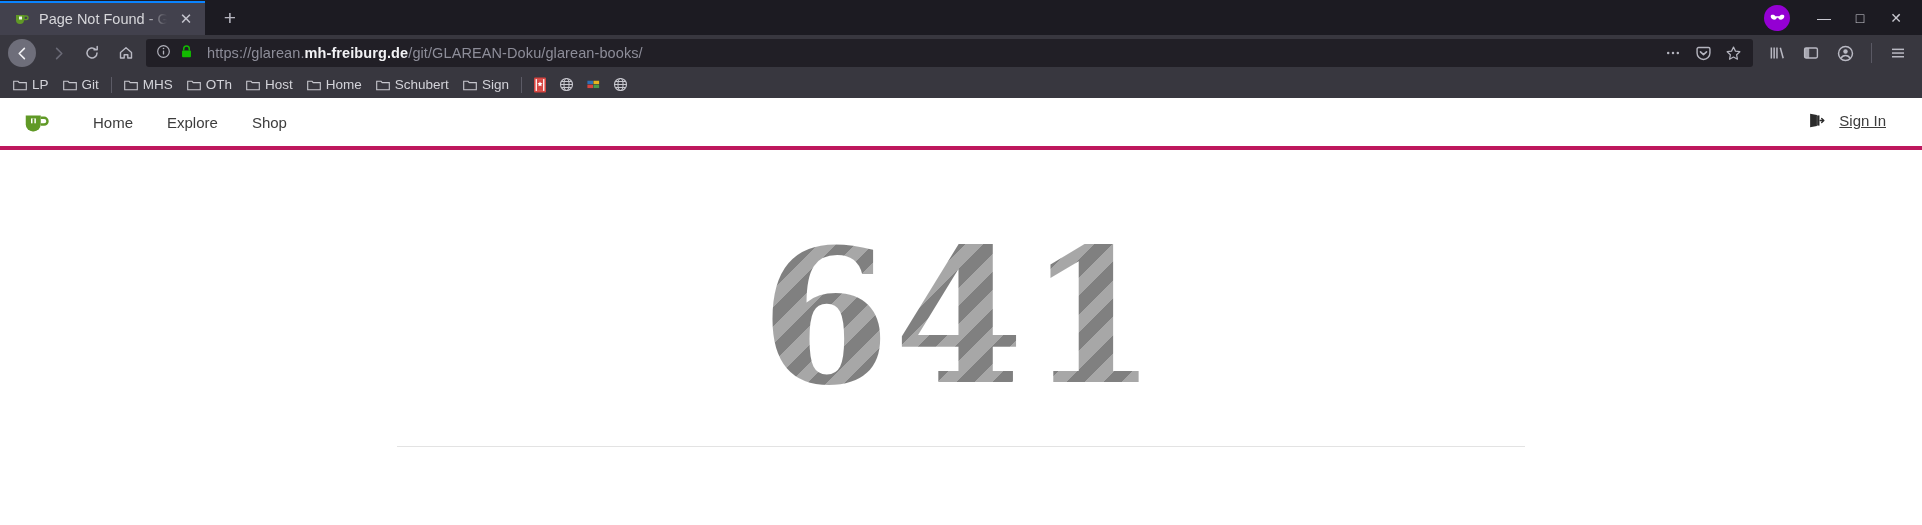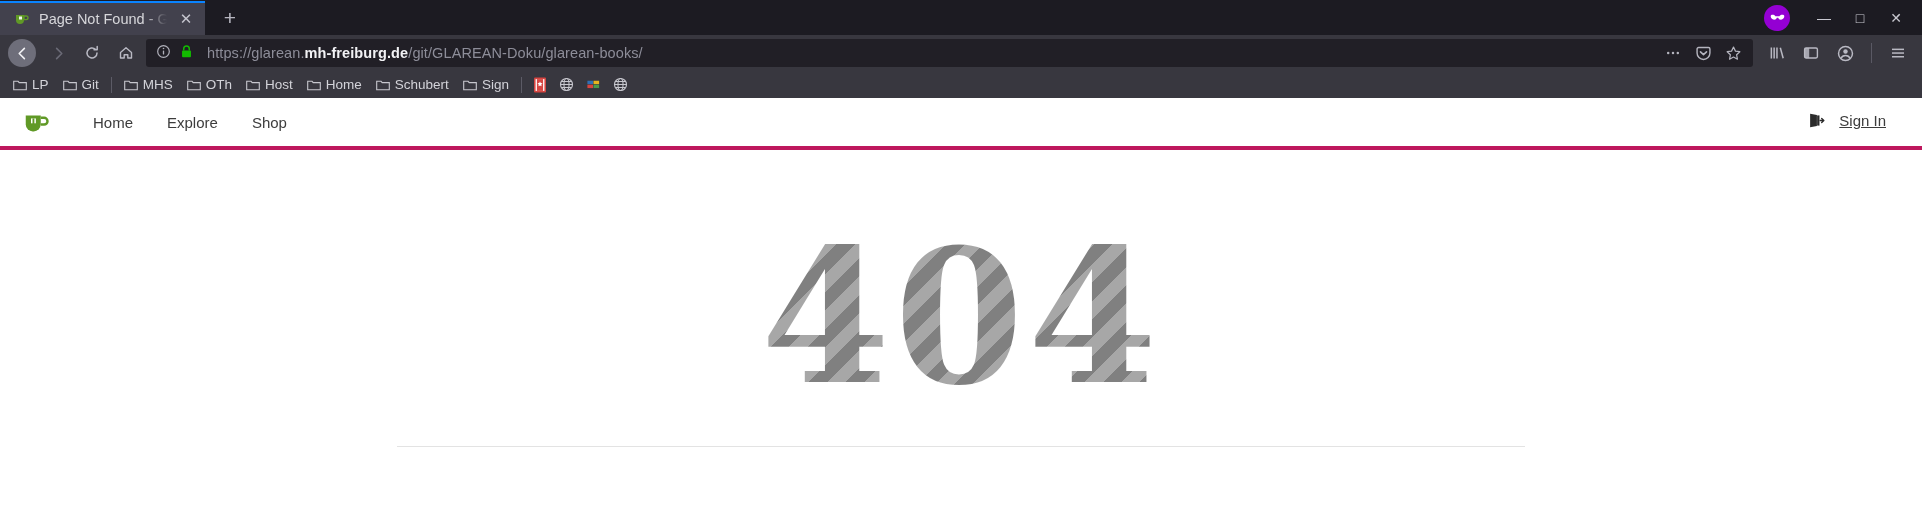--- a/index.html
+++ b/index.html
@@ -381,19 +381,19 @@
             <rect x="8.6" y="3.2" width="2.2" height="9.6" fill="#2b2b2b"></rect>
             <path d="M11.4 8h3.4M12.9 6.1 14.9 8l-2 1.9" stroke="#2b2b2b" stroke-width="1.3" fill="none" stroke-linecap="round" stroke-linejoin="round"></path>
           </svg>
         </span>
         <span>Sign In</span>
       </a>
     </div>
 
     <div class="content">
       <div class="err-wrap">
-        <div class="err-404">404</div>
+        <div class="err-404">641</div>
         <div class="err-rule"></div>
       </div>
     </div>
 
   </div>
 </div>
 
 </body></html>

